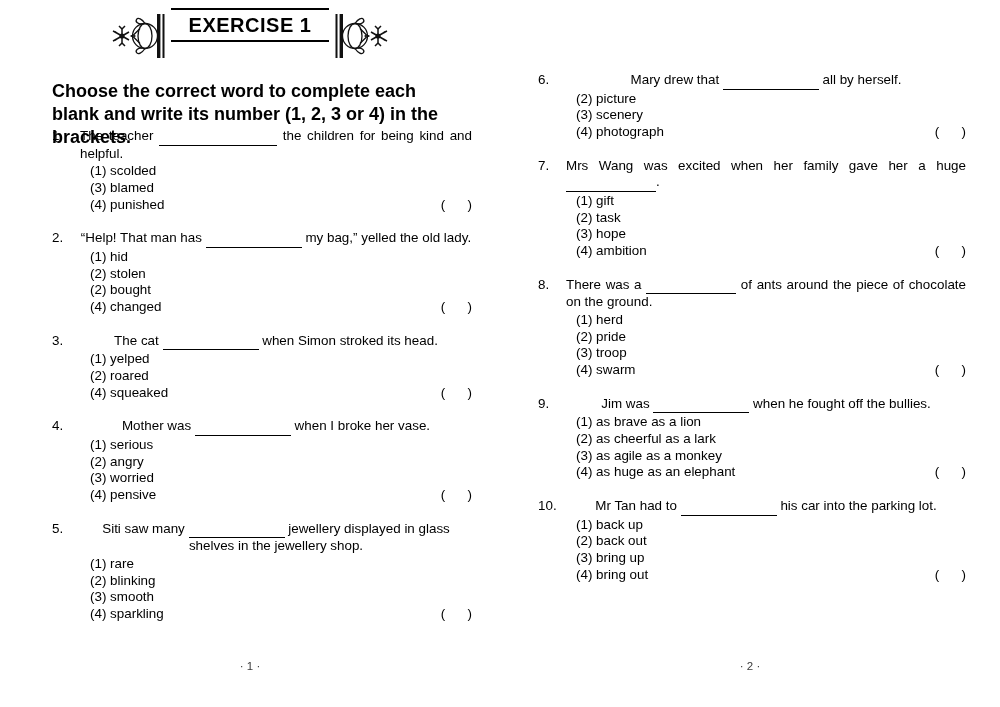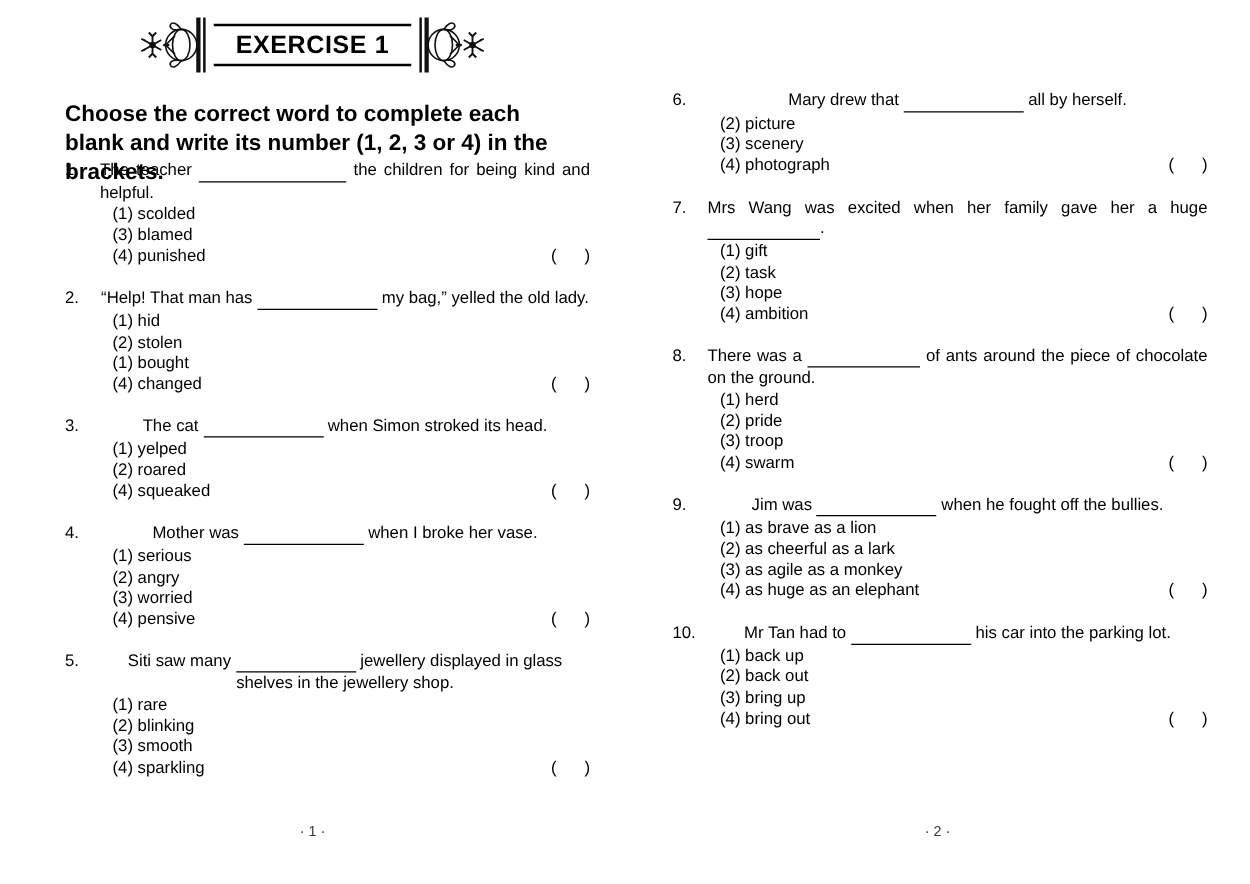--- a/index.html
+++ b/index.html
@@ -21,21 +21,20 @@
     position: absolute;
     left: 0;
     top: 8px;
     width: 500px;
     display: flex;
     justify-content: center;
     align-items: center;
   }
   .banner {
     display: flex;
-    align-items: center;
     height: 56px;
   }
   .orn {
     flex: 0 0 auto;
     line-height: 0;
   }
   .banner-box {
     border-top: 2px solid #000;
     border-bottom: 2px solid #000;
     height: 34px;
@@ -213,21 +212,21 @@
           </div>
         </div>
       </div>
       <div class="q">
         <div class="q-num">2.</div>
         <div class="q-body">
           <div class="q-stem nojust"><span>“Help! That man has </span><span class="blank" style="width: 96px;">&nbsp;</span><span> my bag,” yelled the old lady.</span></div>
           <div class="opts">
             <div class="opt"><span class="opt-text">(1) hid</span></div>
             <div class="opt"><span class="opt-text">(2) stolen</span></div>
-            <div class="opt"><span class="opt-text">(1) bought</span></div>
+            <div class="opt"><span class="opt-text">(2) bought</span></div>
             <div class="opt opt-last">
               <span class="opt-text">(4) changed</span>
               <span class="brackets">(      )</span>
             </div>
           </div>
         </div>
       </div>
       <div class="q">
         <div class="q-num">3.</div>
         <div class="q-body">

